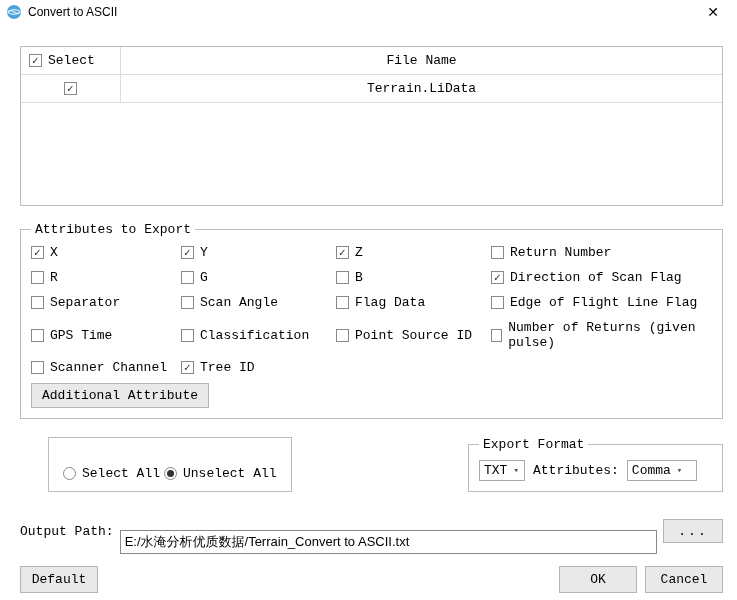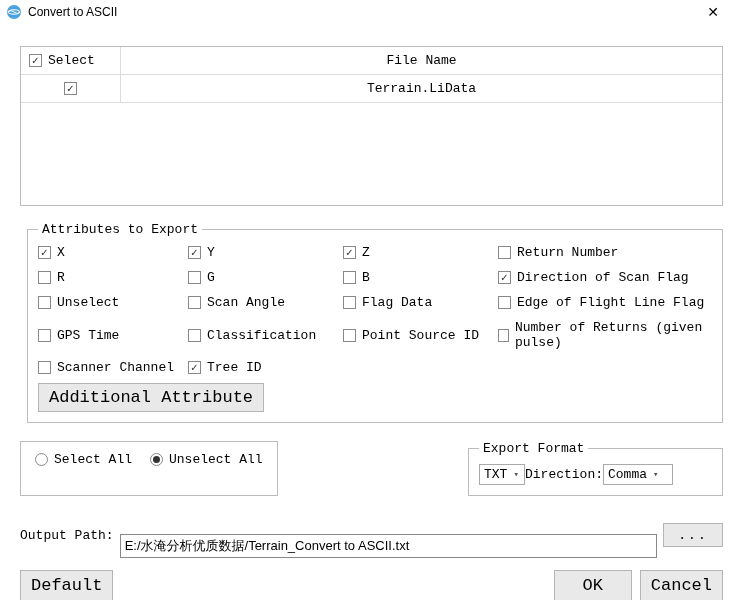--- a/index.html
+++ b/index.html
@@ -102,54 +102,54 @@
   fieldset {
     border: 1px solid #bcbcbc;
     margin: 0;
     padding: 8px 10px 10px 10px;
   }
   legend {
     padding: 0 4px;
   }
   .attrs {
     margin-top: 16px;
-    margin-left: 7px;
   }
   .attr-grid {
     display: grid;
     grid-template-columns: 150px 155px 155px 1fr;
     row-gap: 10px;
     margin-bottom: 8px;
   }
   .attr-item {
     display: flex;
     align-items: center;
   }
   .btn {
     background: #e9e9e9;
     border: 1px solid #b5b5b5;
     padding: 4px 10px;
     font-family: inherit;
-    font-size: 17px;
+    font-size: 13px;
     cursor: pointer;
     min-width: 70px;
     text-align: center;
   }
   .row-mid {
     display: flex;
     margin-top: 18px;
     gap: 14px;
     align-items: stretch;
   }
   .select-box {
     border: 1px solid #bcbcbc;
     padding: 10px 14px;
     display: flex;
-    align-items: flex-start;
-    gap: 18px;
+    align-items: flex-end;
+    gap: 4px;
+    margin-left: 28px;
   }
   .radio {
     width: 13px;
     height: 13px;
     border: 1px solid #888;
     border-radius: 50%;
     display: inline-flex;
     align-items: center;
     justify-content: center;
     margin-right: 6px;
@@ -164,20 +164,21 @@
     border-radius: 50%;
   }
   .radio-label { display: flex; align-items: center; cursor: pointer; }
   .spacer { flex: 1; }
   .export-format {
     min-width: 255px;
   }
   .export-format .fmt-row {
     display: flex;
     align-items: center;
+    gap: 8px;
   }
   .combo {
     border: 1px solid #aaa;
     background: #fff;
     padding: 2px 4px;
     display: inline-flex;
     align-items: center;
     gap: 6px;
     min-width: 46px;
     cursor: pointer;
@@ -286,21 +287,21 @@
           <div class="attr-item">
             <span class="checkbox"></span>
             <span>B</span>
           </div>
           <div class="attr-item">
             <span class="checkbox checked"></span>
             <span>Direction of Scan Flag</span>
           </div>
           <div class="attr-item">
             <span class="checkbox"></span>
-            <span>Unselect</span>
+            <span>Separator</span>
           </div>
           <div class="attr-item">
             <span class="checkbox"></span>
             <span>Scan Angle</span>
           </div>
           <div class="attr-item">
             <span class="checkbox"></span>
             <span>Flag Data</span>
           </div>
           <div class="attr-item">
@@ -347,21 +348,21 @@
         </label>
       </div>
       <div class="spacer"></div>
       <fieldset class="export-format">
         <legend>Export Format</legend>
         <div class="fmt-row">
           <span class="combo">
             <span>TXT</span>
             <span class="caret">▾</span>
           </span>
-          <span>Direction:</span>
+          <span>Attributes:</span>
           <span class="combo" style="min-width:70px">
             <span>Comma</span>
             <span class="caret">▾</span>
           </span>
         </div>
       </fieldset>
     </div>
 
     <div class="output-row">
       <span>Output Path:</span>

